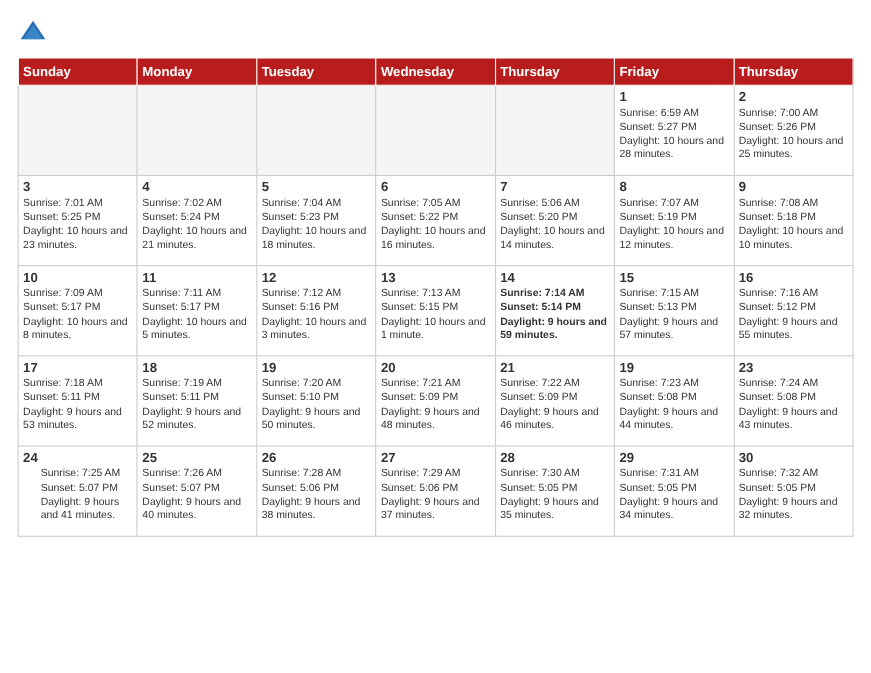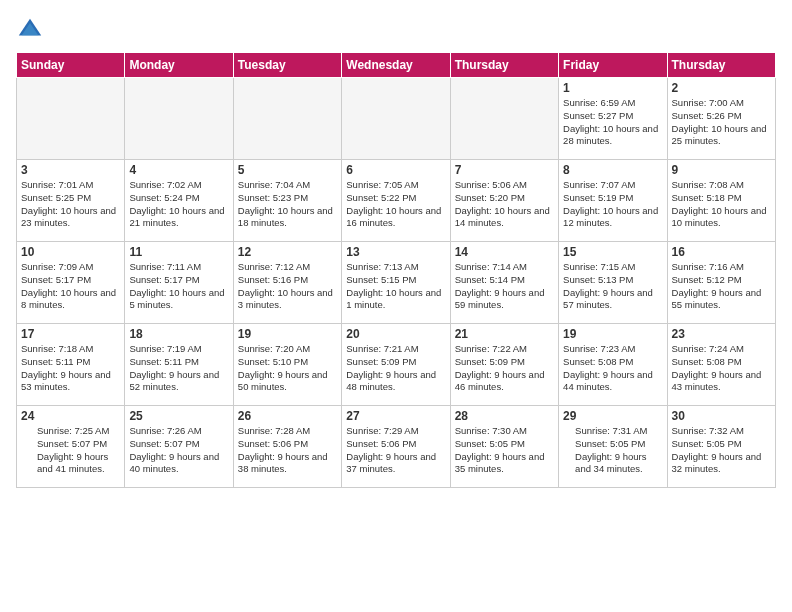--- a/index.html
+++ b/index.html
@@ -57,21 +57,21 @@
     .location {
       font-size: 14px;
       color: #555;
     }
     .calendar {
       width: 100%;
       border-collapse: collapse;
       table-layout: fixed;
     }
     .calendar th {
-      background: #be185d;
+      background: #b91c1c;
       color: #fff;
       font-size: 12px;
       font-weight: bold;
       padding: 5px 4px;
       text-align: left;
       border: 1px solid #fff;
     }
     .calendar td {
       border: 1px solid #ccc;
       vertical-align: top;
@@ -216,21 +216,21 @@
 Daylight: 10 hours and 3 minutes.</div>
           </td>
           <td>
             <span class="day-number">13</span>
             <div class="day-info" style="white-space: pre-line;">Sunrise: 7:13 AM
 Sunset: 5:15 PM
 Daylight: 10 hours and 1 minute.</div>
           </td>
           <td>
             <span class="day-number">14</span>
-            <div class="day-info" style="white-space: pre-line;">Sunrise: 7:14 AM
+            <div class="day-info" style="white-space: pre-line; font-weight: bold;">Sunrise: 7:14 AM
 Sunset: 5:14 PM
 Daylight: 9 hours and 59 minutes.</div>
           </td>
           <td>
             <span class="day-number">15</span>
             <div class="day-info" style="white-space: pre-line;">Sunrise: 7:15 AM
 Sunset: 5:13 PM
 Daylight: 9 hours and 57 minutes.</div>
           </td>
           <td>
@@ -310,21 +310,21 @@
 Daylight: 9 hours and 37 minutes.</div>
           </td>
           <td>
             <span class="day-number">28</span>
             <div class="day-info" style="white-space: pre-line;">Sunrise: 7:30 AM
 Sunset: 5:05 PM
 Daylight: 9 hours and 35 minutes.</div>
           </td>
           <td>
             <span class="day-number">29</span>
-            <div class="day-info" style="white-space: pre-line; margin-left: 12px;">Sunrise: 7:31 AM
+            <div class="day-info" style="white-space: pre-line;">Sunrise: 7:31 AM
 Sunset: 5:05 PM
 Daylight: 9 hours and 34 minutes.</div>
           </td>
           <td>
             <span class="day-number">30</span>
             <div class="day-info" style="white-space: pre-line;">Sunrise: 7:32 AM
 Sunset: 5:05 PM
 Daylight: 9 hours and 32 minutes.</div>
           </td>
         </tr>

